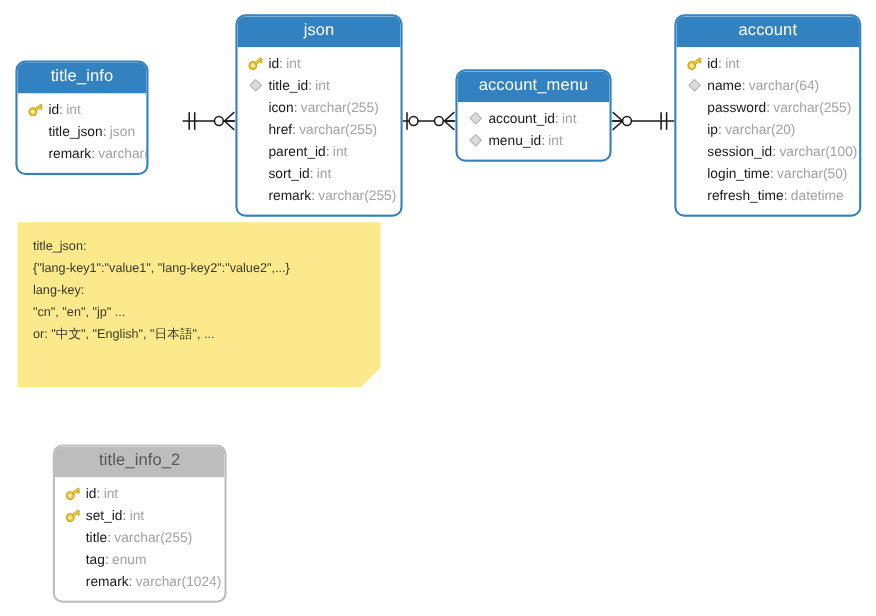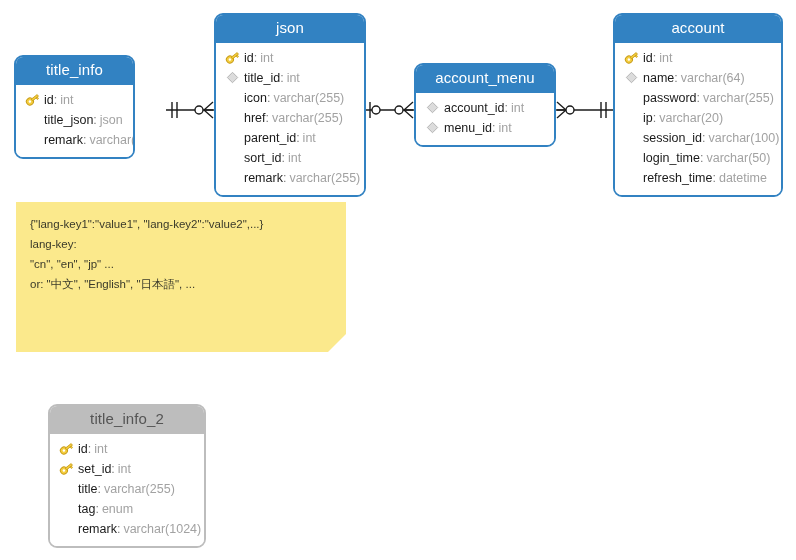--- a/index.html
+++ b/index.html
@@ -396,20 +396,21 @@
             <span class="field-name">remark</span>
             <span class="field-sep">:</span>
             <span class="field-type">varchar(1024)</span>
           </div>
         </div>
       </div>
     </div>
 
   <div class="note" id="note-host" style="left: 16px; top: 202px; width: 330px; height: 150px;">
     <div id="note-lines">
+        <div class="note-line">title_json:</div>
         <div class="note-line">{"lang-key1":"value1", "lang-key2":"value2",...}</div>
         <div class="note-line">lang-key:</div>
         <div class="note-line">"cn", "en", "jp" ...</div>
         <div class="note-line">or: "中文", "English", "日本語", ...</div>
       </div>
     <div class="note-fold"></div>
   </div>
 
 </div>
 

